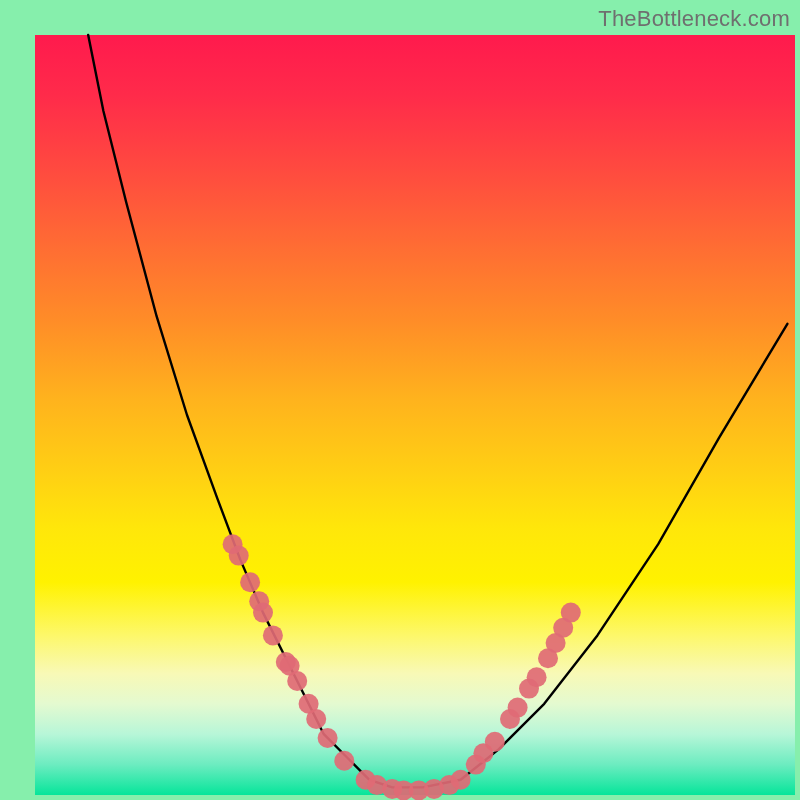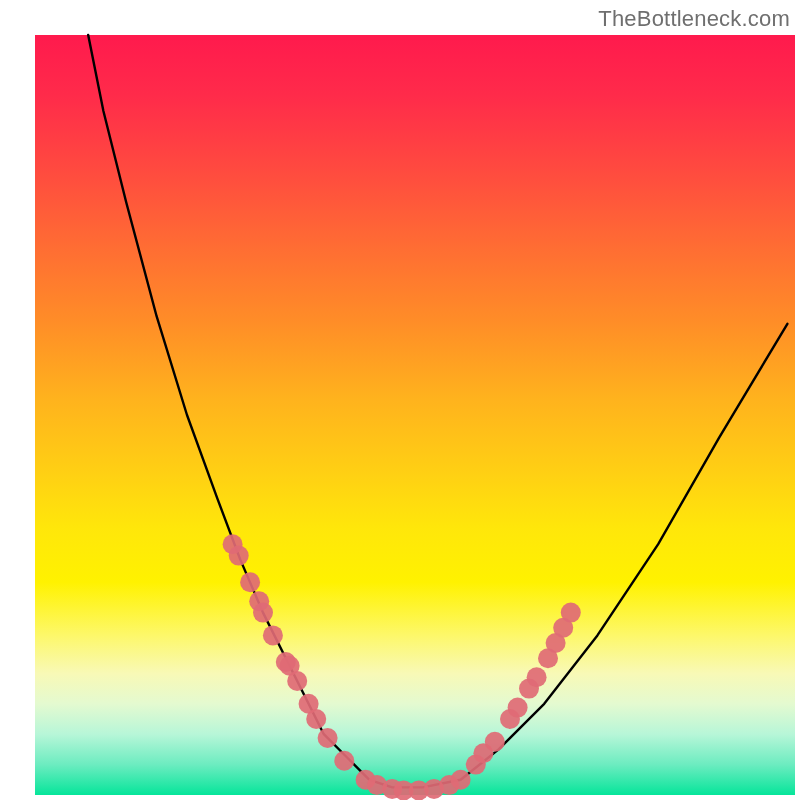--- a/index.html
+++ b/index.html
@@ -8,21 +8,21 @@
     width: 800px;
     height: 800px;
     overflow: hidden;
     background: #000;
     font-family: Arial, Helvetica, sans-serif;
   }
   .frame {
     position: absolute;
     left: 0; top: 0;
     width: 800px; height: 800px;
-    background: #ffffff;
+    background: #86efac;
   }
   .plot {
     position: absolute;
     left: 35px; top: 35px;
     width: 760px; height: 760px;
     background: linear-gradient(to bottom,
       #ff1a4d 0%,
       #ff2b4a 8%,
       #ff4b3f 18%,
       #ff6d33 28%,

